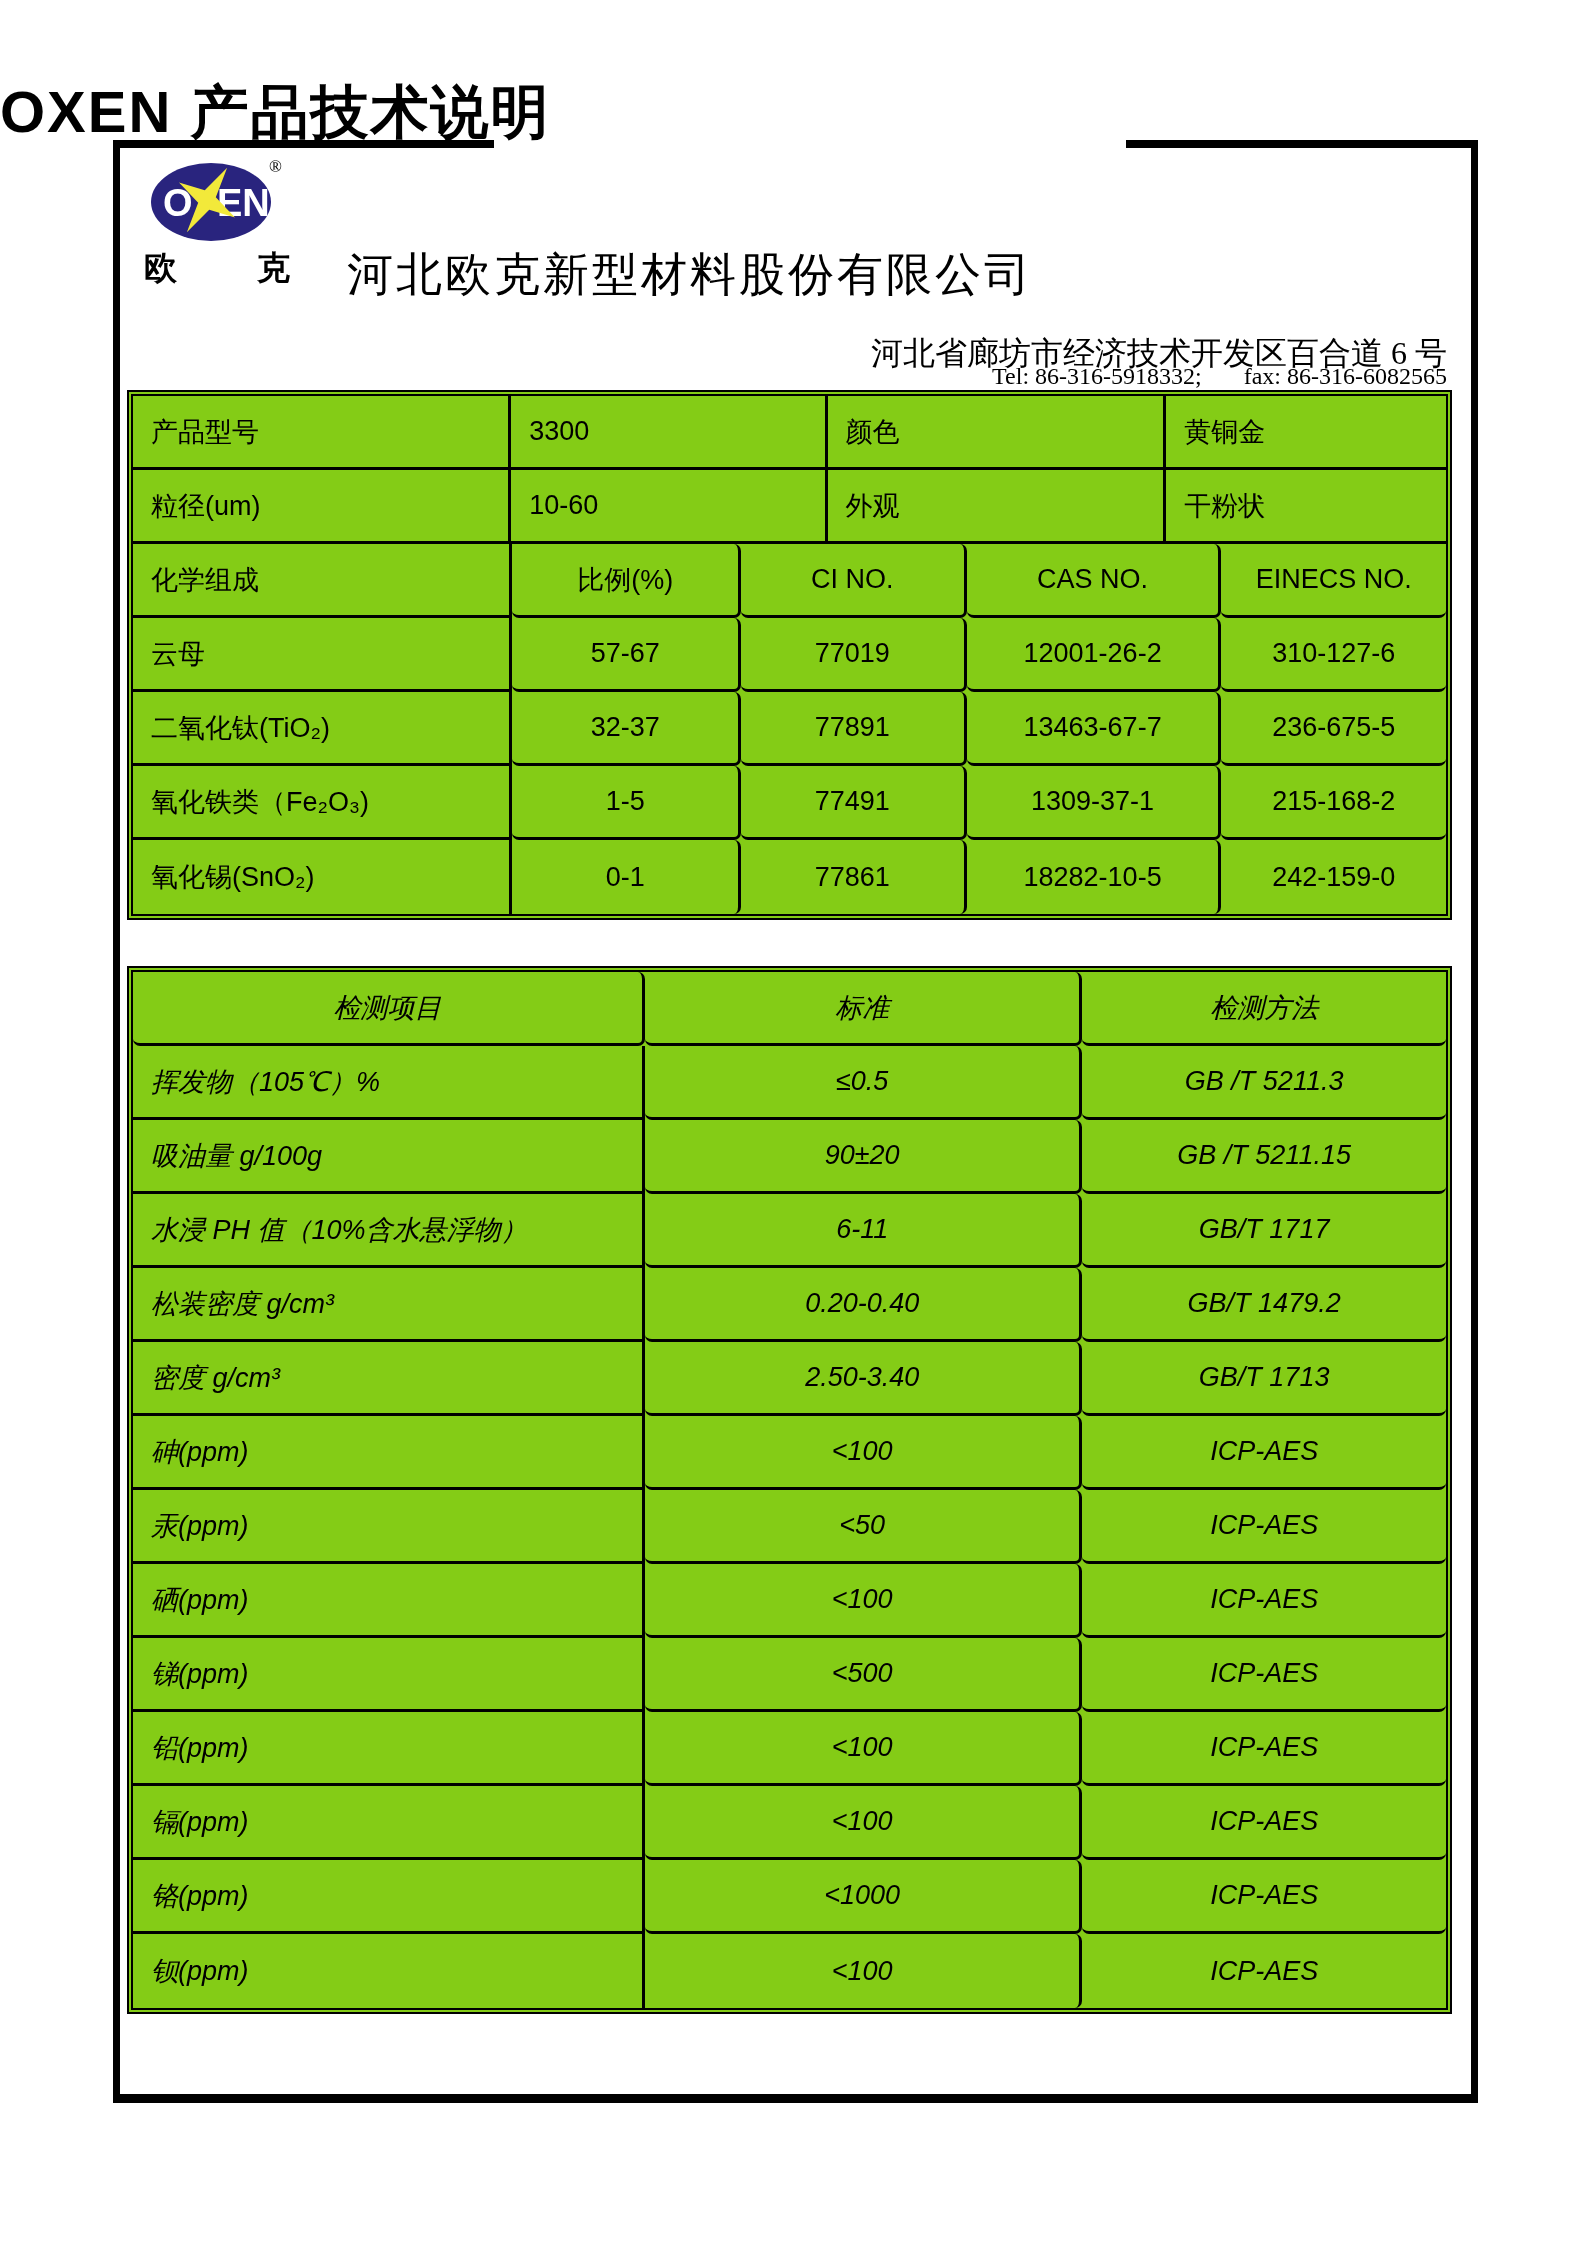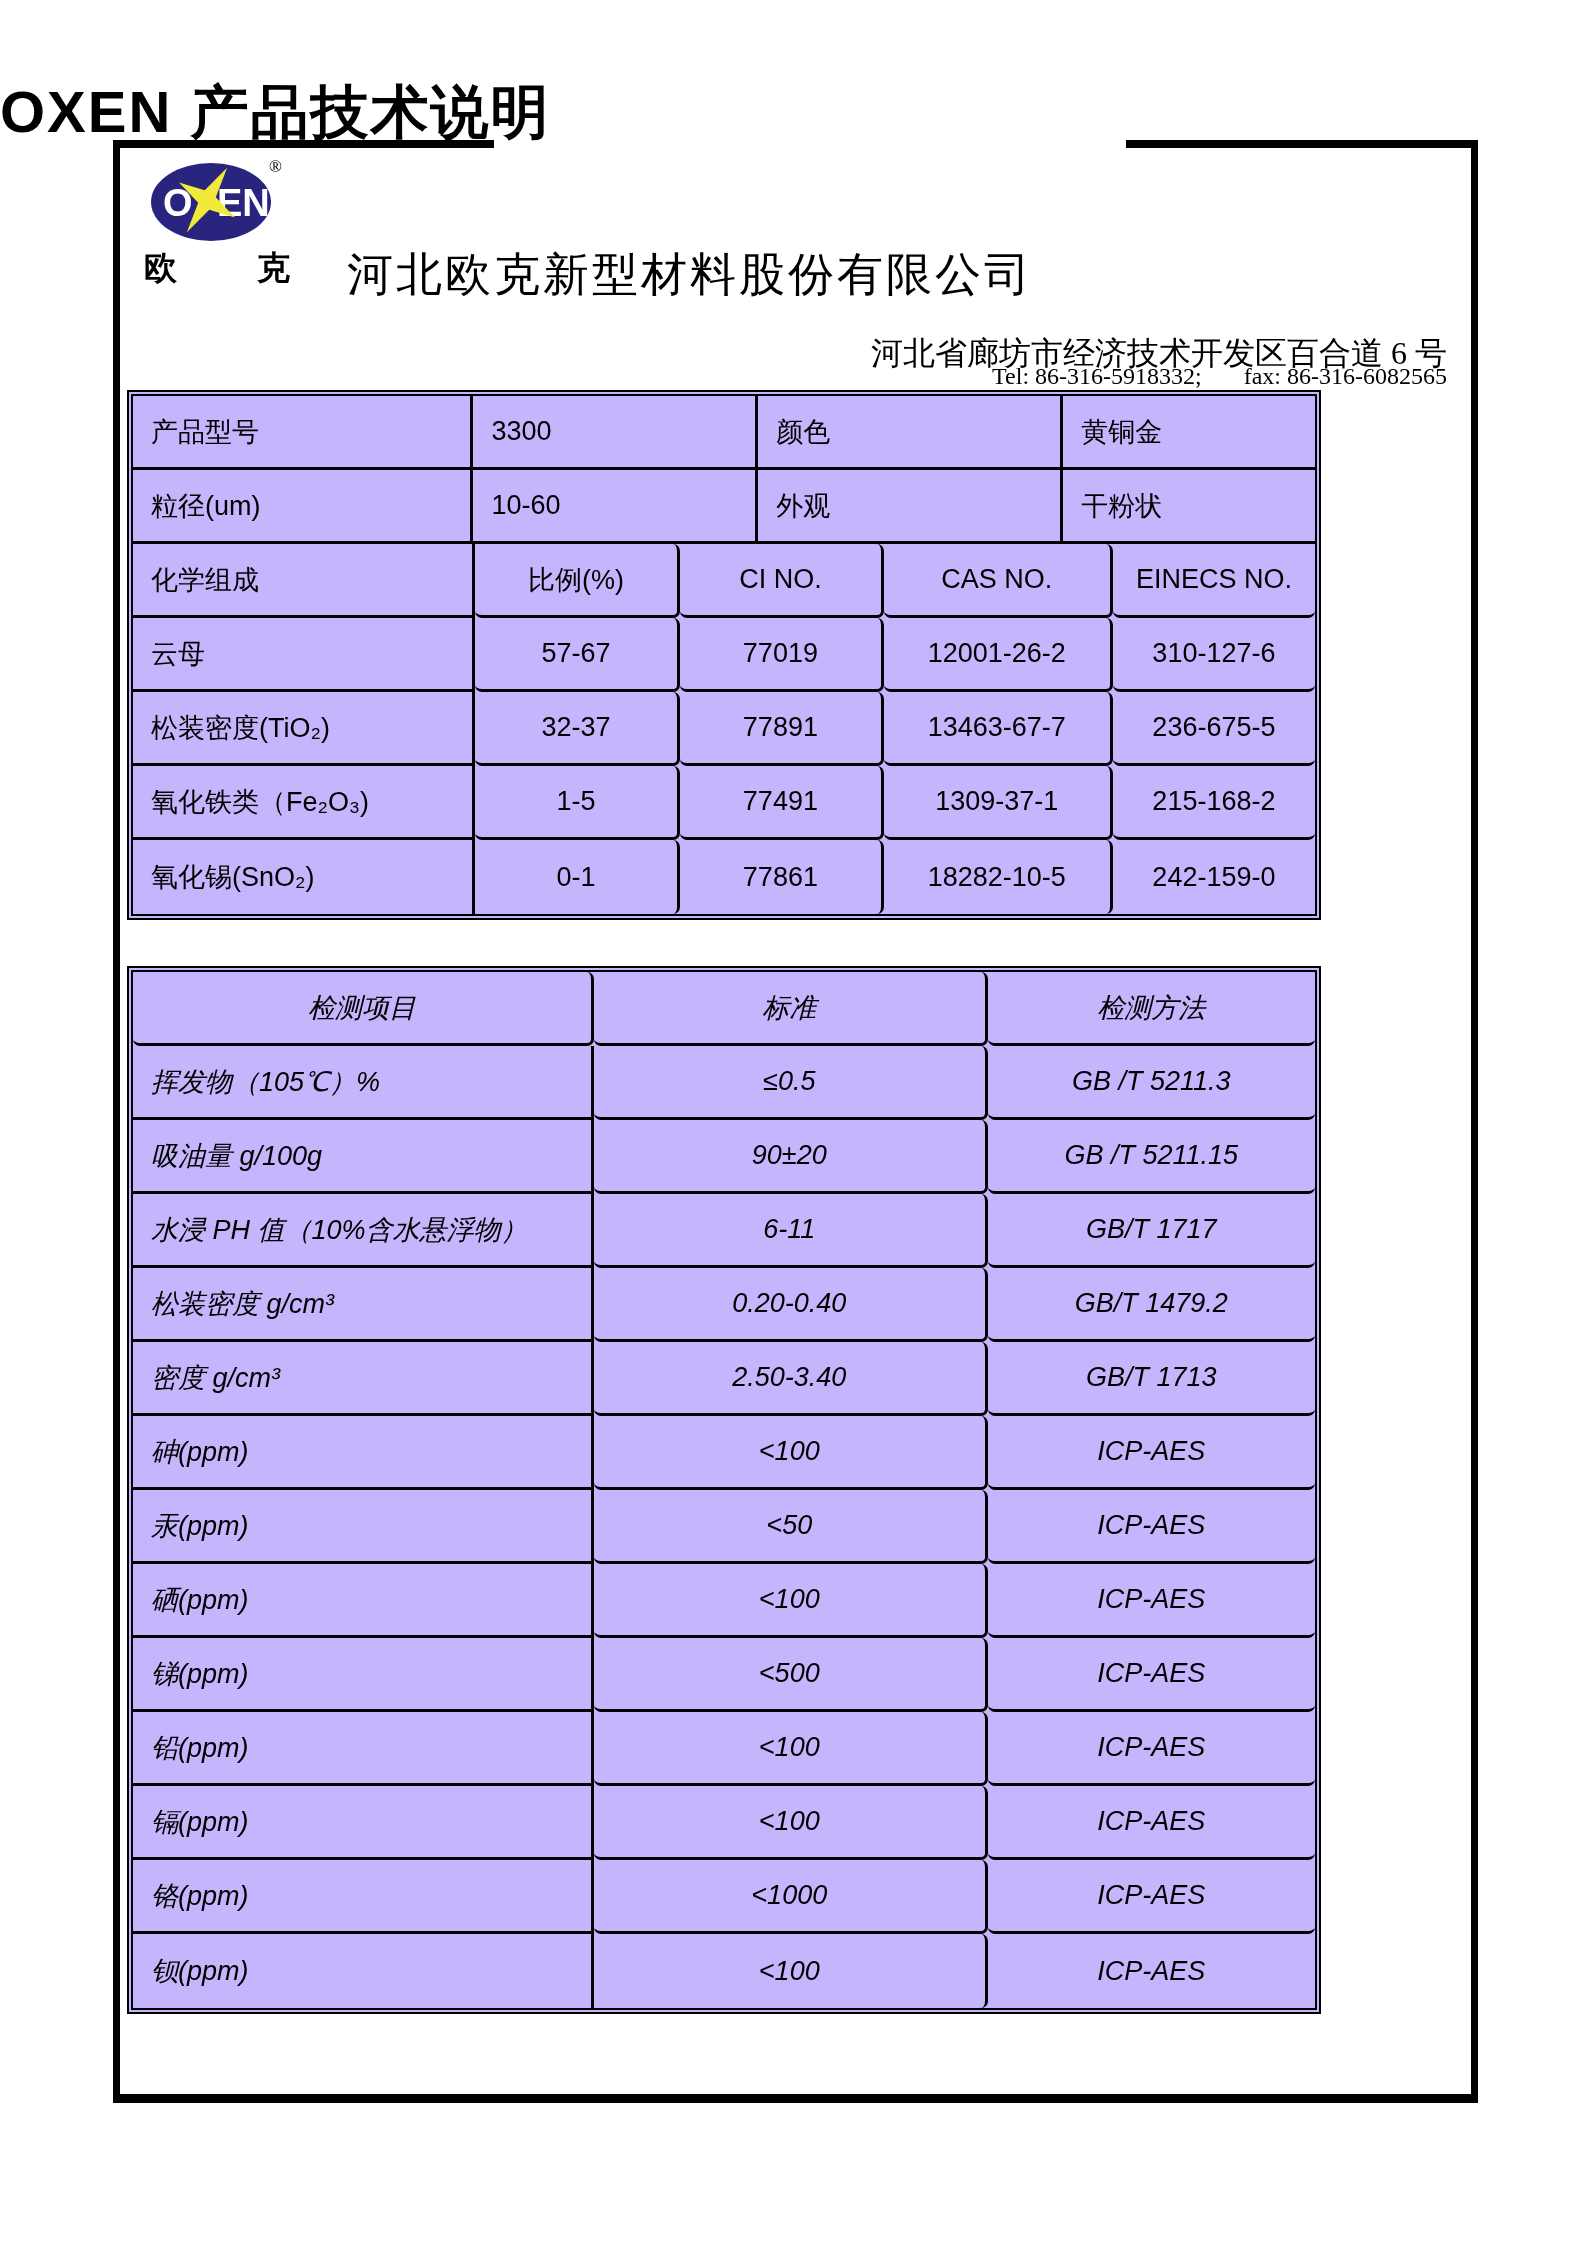--- a/index.html
+++ b/index.html
@@ -50,23 +50,23 @@
   .addr-line {
     position: absolute; right: 140px;
     font-family: "Liberation Serif", serif;
     text-align: right; white-space: nowrap;
   }
   .addr-line.address { top: 332px; font-size: 32px; }
   .addr-line.telfax  { top: 363px; font-size: 24px; }
   .addr-line.telfax .gap { display: inline-block; width: 42px; }
 
   .tbl-wrap {
-    position: absolute; left: 127px; width: 1194px;
+    position: absolute; left: 127px; width: 1325px;
     border: 6px double #000;
-    background: #c4b5fd;
+    background: #84cc16;
   }
   .tbl-wrap.t1 { top: 390px; }
   .tbl-wrap.t2 { top: 966px; font-style: italic; }
   table { width: 100%; border-collapse: separate; border-spacing: 0; table-layout: fixed; }
   td, th {
     height: 74px;
     font-size: 27px; font-weight: normal;
     vertical-align: middle;
     border-right: 3px solid #000;
     border-bottom: 3px solid #000;
@@ -146,21 +146,21 @@
       <td class="cc">EINECS NO.</td>
     </tr>
     <tr>
       <td class="cl">云母</td>
       <td class="cc">57-67</td>
       <td class="cc">77019</td>
       <td class="cc">12001-26-2</td>
       <td class="cc">310-127-6</td>
     </tr>
     <tr>
-      <td class="cl">松装密度(TiO₂)</td>
+      <td class="cl">二氧化钛(TiO₂)</td>
       <td class="cc">32-37</td>
       <td class="cc">77891</td>
       <td class="cc">13463-67-7</td>
       <td class="cc">236-675-5</td>
     </tr>
     <tr>
       <td class="cl">氧化铁类（Fe₂O₃)</td>
       <td class="cc">1-5</td>
       <td class="cc">77491</td>
       <td class="cc">1309-37-1</td>

